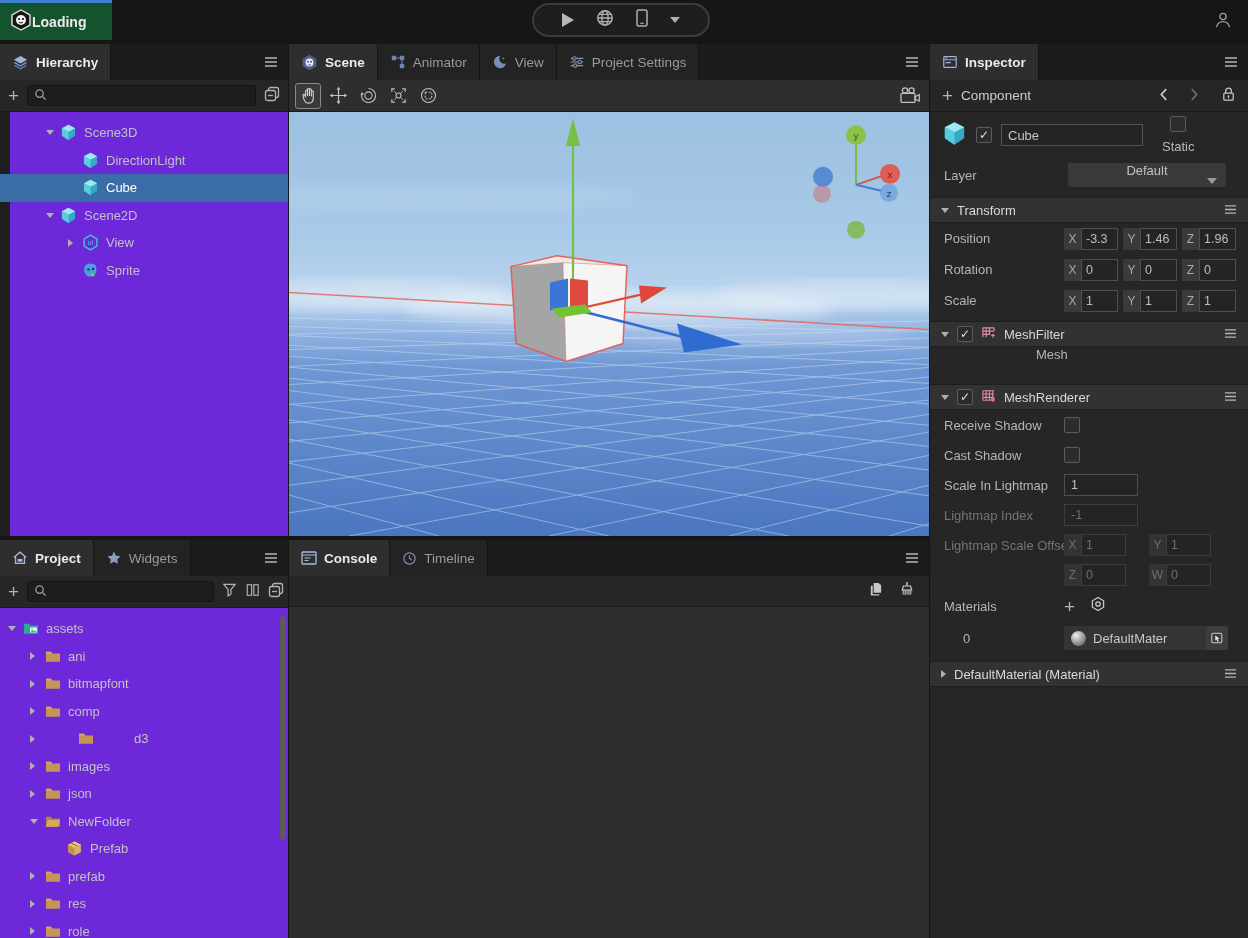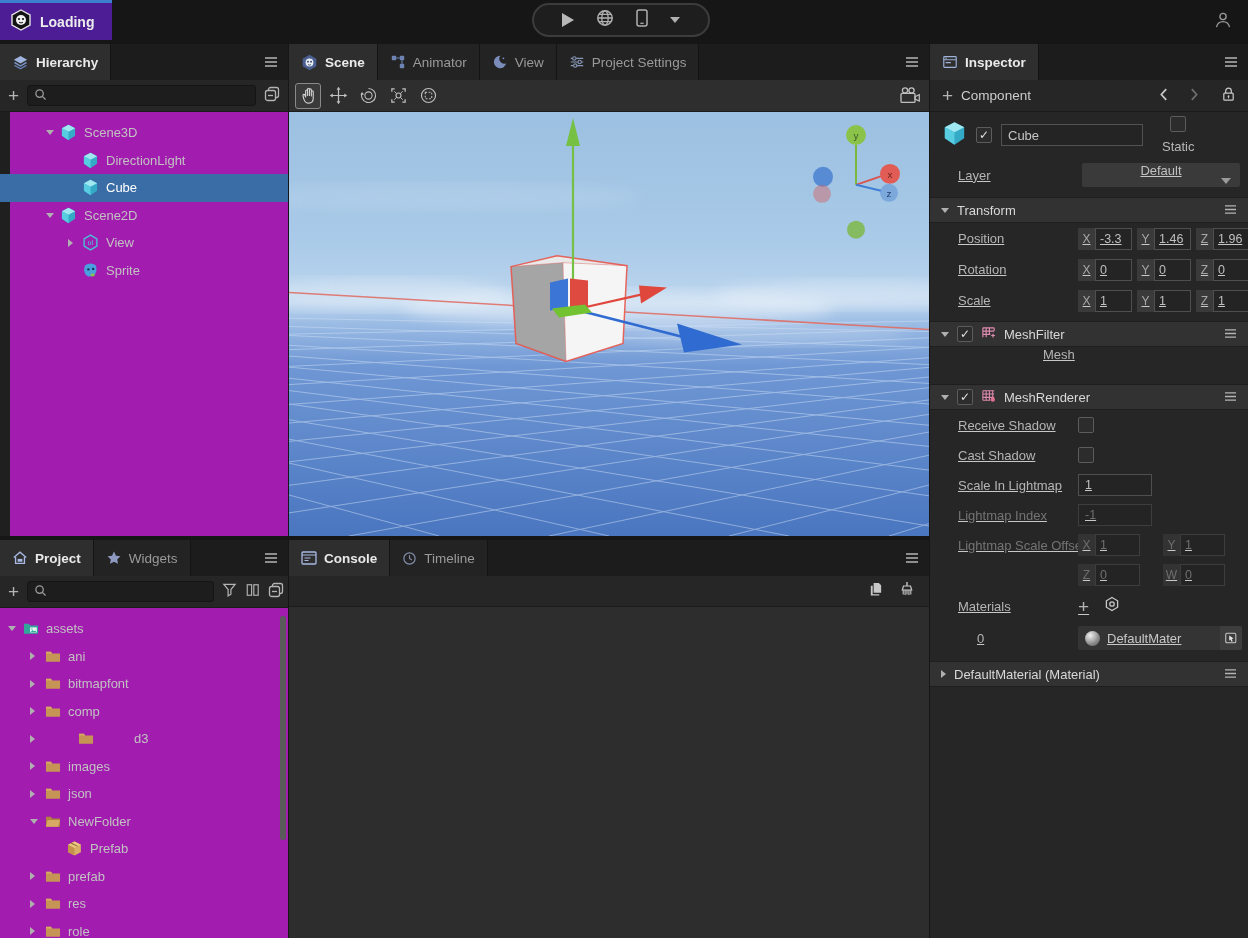--- a/index.html
+++ b/index.html
@@ -2,29 +2,29 @@
 <html><head>
 <meta charset="utf-8">
 <style>
   * { margin:0; padding:0; box-sizing:border-box; }
   html,body { background:#0d0d0d; }
   body { font-family:"Liberation Sans","DejaVu Sans",sans-serif; }
   .app { position:relative; width:1248px; height:938px; background:#161616; overflow:hidden; color:#c8c8c8; }
 
   
   .topbar { position:absolute; left:0; top:0; width:1248px; height:40px; background:#161616; }
-  .apptab { position:absolute; left:0; top:0; width:112px; height:40px; background:#4c1d95; border-top:3px solid #3e7fd0; display:flex; align-items:center; gap:8px; padding:0 10px; }
+  .apptab { position:absolute; left:0; top:0; width:112px; height:40px; background:#14532d; border-top:3px solid #3e7fd0; display:flex; align-items:center; padding:0 10px; }
   .apptab .tlabel { color:#ececec; font-size:14px; font-weight:700; }
   .runbar { position:absolute; left:532px; top:3px; width:178px; height:34px; border:2px solid #3c3c3c; border-radius:18px; background:#1e1e1e; display:flex; align-items:center; justify-content:center; gap:22px; }
   .play-tri { width:0; height:0; border-left:12px solid #b8b8b8; border-top:7px solid transparent; border-bottom:7px solid transparent; }
   .caret-dn { width:0; height:0; border-top:6px solid #b0b0b0; border-left:5px solid transparent; border-right:5px solid transparent; }
   .user { position:absolute; right:14px; top:9px; }
 
   
-  .panel { position:absolute; background:#a21caf; }
+  .panel { position:absolute; background:#6d28d9; }
   .tabstrip { height:36px; background:#1c1c1c; display:flex; align-items:stretch; }
   .tab { display:flex; align-items:center; gap:7px; padding:0 12px; color:#9a9a9a; font-size:13.5px; border-right:1px solid #141414; background:#232323; }
   .tab .ticon { display:flex; align-items:center; opacity:.8; }
   .tab.active { background:#2e2e2e; color:#eaeaea; font-weight:700; }
   .tab.active .ticon { opacity:1; }
   .strip-fill { flex:1; }
   .menu-btn { width:34px; display:flex; align-items:center; justify-content:center; }
 
   .ptoolbar { height:32px; background:#262626; border-bottom:1px solid #1b1b1b; display:flex; align-items:center; padding:0 8px; gap:8px; }
   .plus { color:#b4b4b4; font-size:19px; line-height:1; font-weight:400; }
@@ -63,21 +63,21 @@
   
   .inspector { left:930px; top:44px; width:318px; height:894px; background:#262626; }
   .insp-body { height:858px; overflow:hidden; }
   .comp-row { height:32px; display:flex; align-items:center; gap:8px; padding:0 12px; border-bottom:1px solid #1a1a1a; }
   .comp-label { color:#cccccc; font-size:13.5px; }
   .spacer { flex:1; }
   .node-row { height:46px; display:flex; align-items:center; padding:0 12px; gap:9px; }
   .cb { width:16px; height:16px; flex:0 0 16px; background:#2c2c2c; border:1px solid #5c5c5c; border-radius:2px; color:#e2e2e2; font-size:12px; line-height:14px; text-align:center; }
   .name-input { width:142px; height:22px; background:#242424; border:1px solid #525252; color:#c5c5c5; font-size:13px; padding:0 6px; outline:none; }
   .static-wrap { display:flex; align-items:center; gap:7px; margin-left:10px;flex-direction:column; }
-  .irow { min-height:30px; display:flex; align-items:center; padding-left:28px;text-decoration:underline; }
+  .irow { min-height:30px; display:flex; align-items:center; padding-left:14px; }
   .ilabel { width:120px; flex:0 0 120px; font-size:13px; color:#b5b5b5; overflow:hidden; white-space:nowrap; }
   .dis .ilabel { color:#747474; }
   .dd { width:158px; height:24px; background:#3a3a3a; border-radius:2px; display:flex; align-items:center; padding:0 9px; color:#c0c0c0; font-size:13px; }
   .dd .caret-dn { margin-left:auto; border-top-color:#9a9a9a; }
   .grp { height:26px; background:#323232; display:flex; align-items:center; gap:8px; padding:0 11px; border-top:1px solid #1e1e1e; border-bottom:1px solid #1e1e1e; margin-top:5px; }
   .grp-title { color:#d8d8d8; font-size:13px; }
   .axis { display:flex; margin-right:5px; }
   .ak { width:17px; height:22px; background:#3a3a3a; color:#a8a8a8; font-size:12px; display:flex; align-items:center; justify-content:center; flex:0 0 17px; }
   .av { width:37px; height:22px; background:#242424; border:1px solid #4f4f4f; color:#bfbfbf; font-size:12.5px; padding:0 4px; outline:none; overflow:hidden; white-space:nowrap; }
   .dis .ak { color:#6f6f6f; background:#333; }

